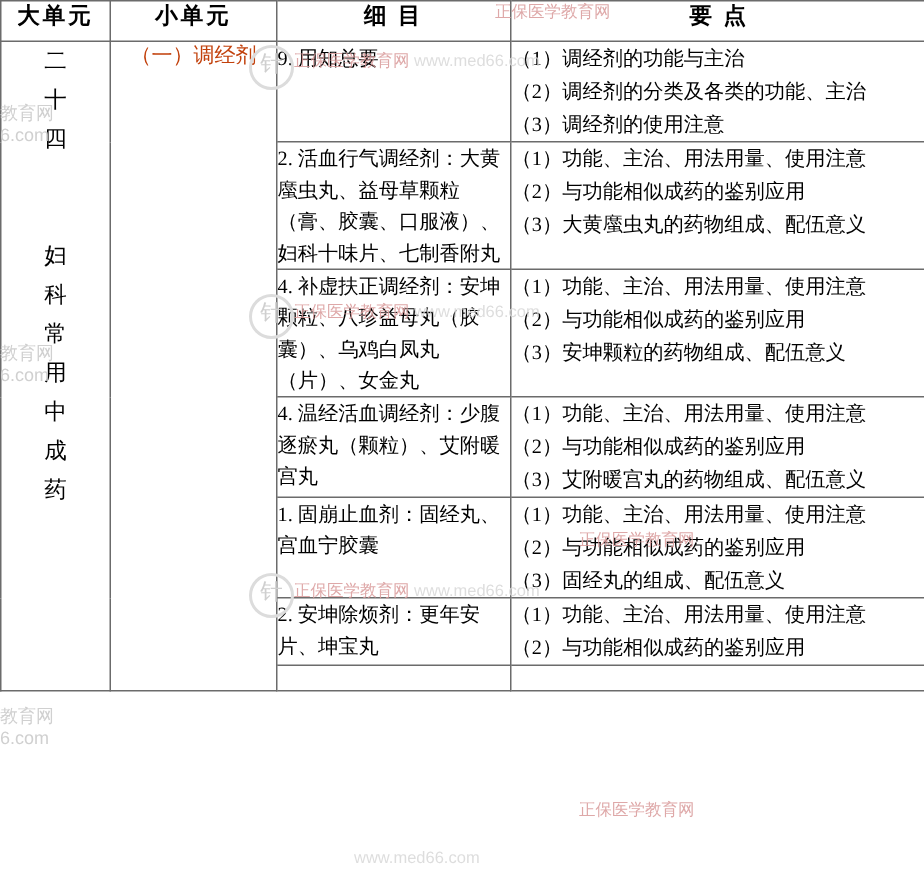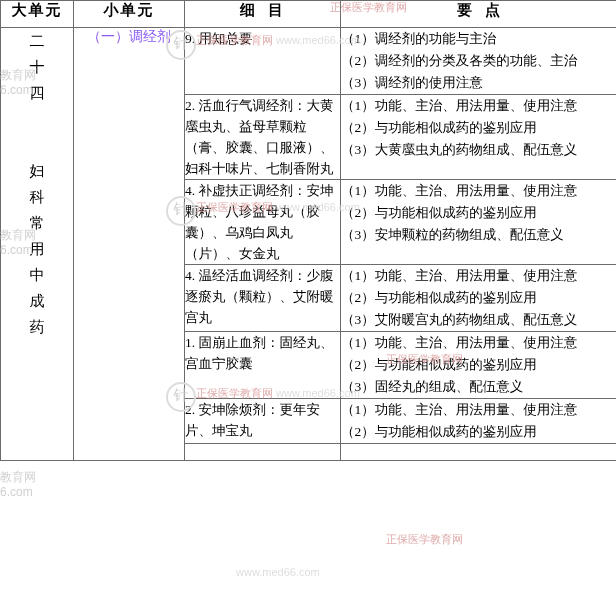--- a/index.html
+++ b/index.html
@@ -68,21 +68,21 @@
     background: transparent;
   }
   thead th {
     background: #f7dfe9;
     text-align: center;
     font-weight: bold;
     font-size: 15px;
     color: #000;
     height: 26px;
     padding: 2px 0 3px 0;
-    font-family: Liberation Mono, monospace;
+    font-family: Liberation Serif, serif;
     letter-spacing: 2px;
   }
   thead th.c1 { width: 72px; }
   thead th.c2 { width: 110px; margin-top: 17px; }
   thead th.c3 { width: 155px; }
   thead th.c4 { width: 277px; }
 
   td.colA {
     width: 72px;
     text-align: center;
@@ -95,21 +95,21 @@
   td.colA .vtext {
     display: block;
     letter-spacing: 0;
   }
   td.colB {
     width: 110px;
     text-align: center;
     vertical-align: middle;
     font-family: "Liberation Serif", serif;
     font-size: 14px;
-    color: #8b5cf6;
+    color: #c2410c;
   }
   td.colC {
     width: 155px;
     font-family: "Liberation Serif", serif;
     font-size: 13.5px;
     line-height: 21px;
     color: #000;
     padding: 7px 6px 7px 7px;
   }
   td.colD {

